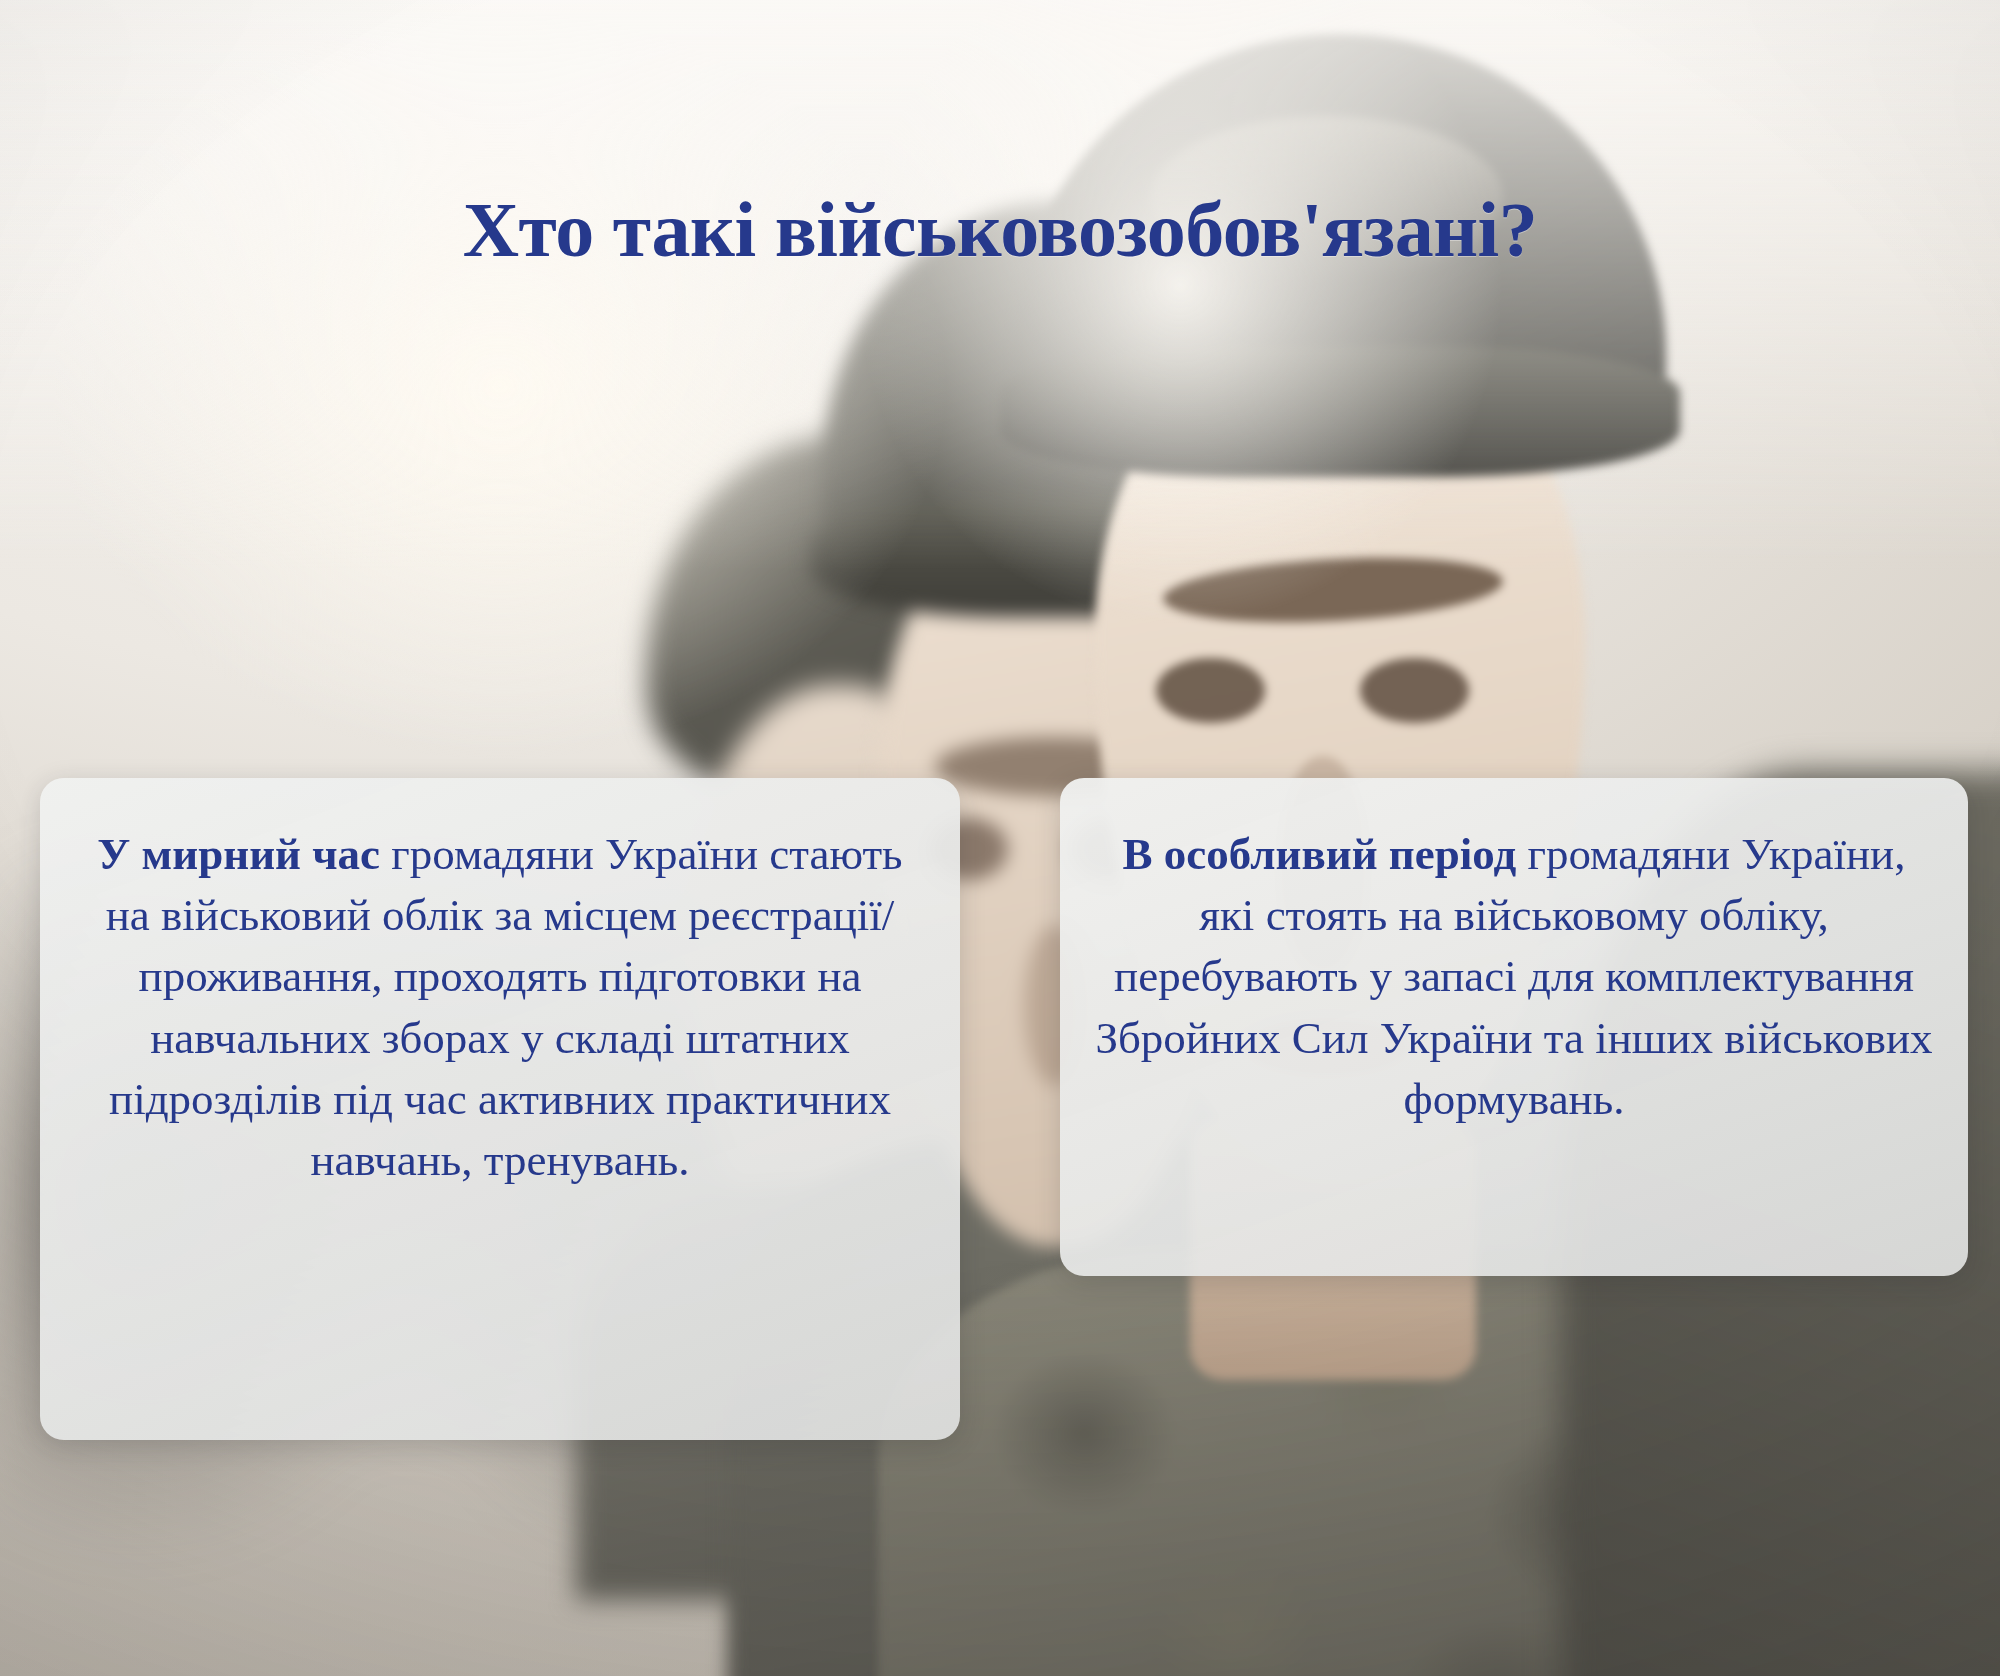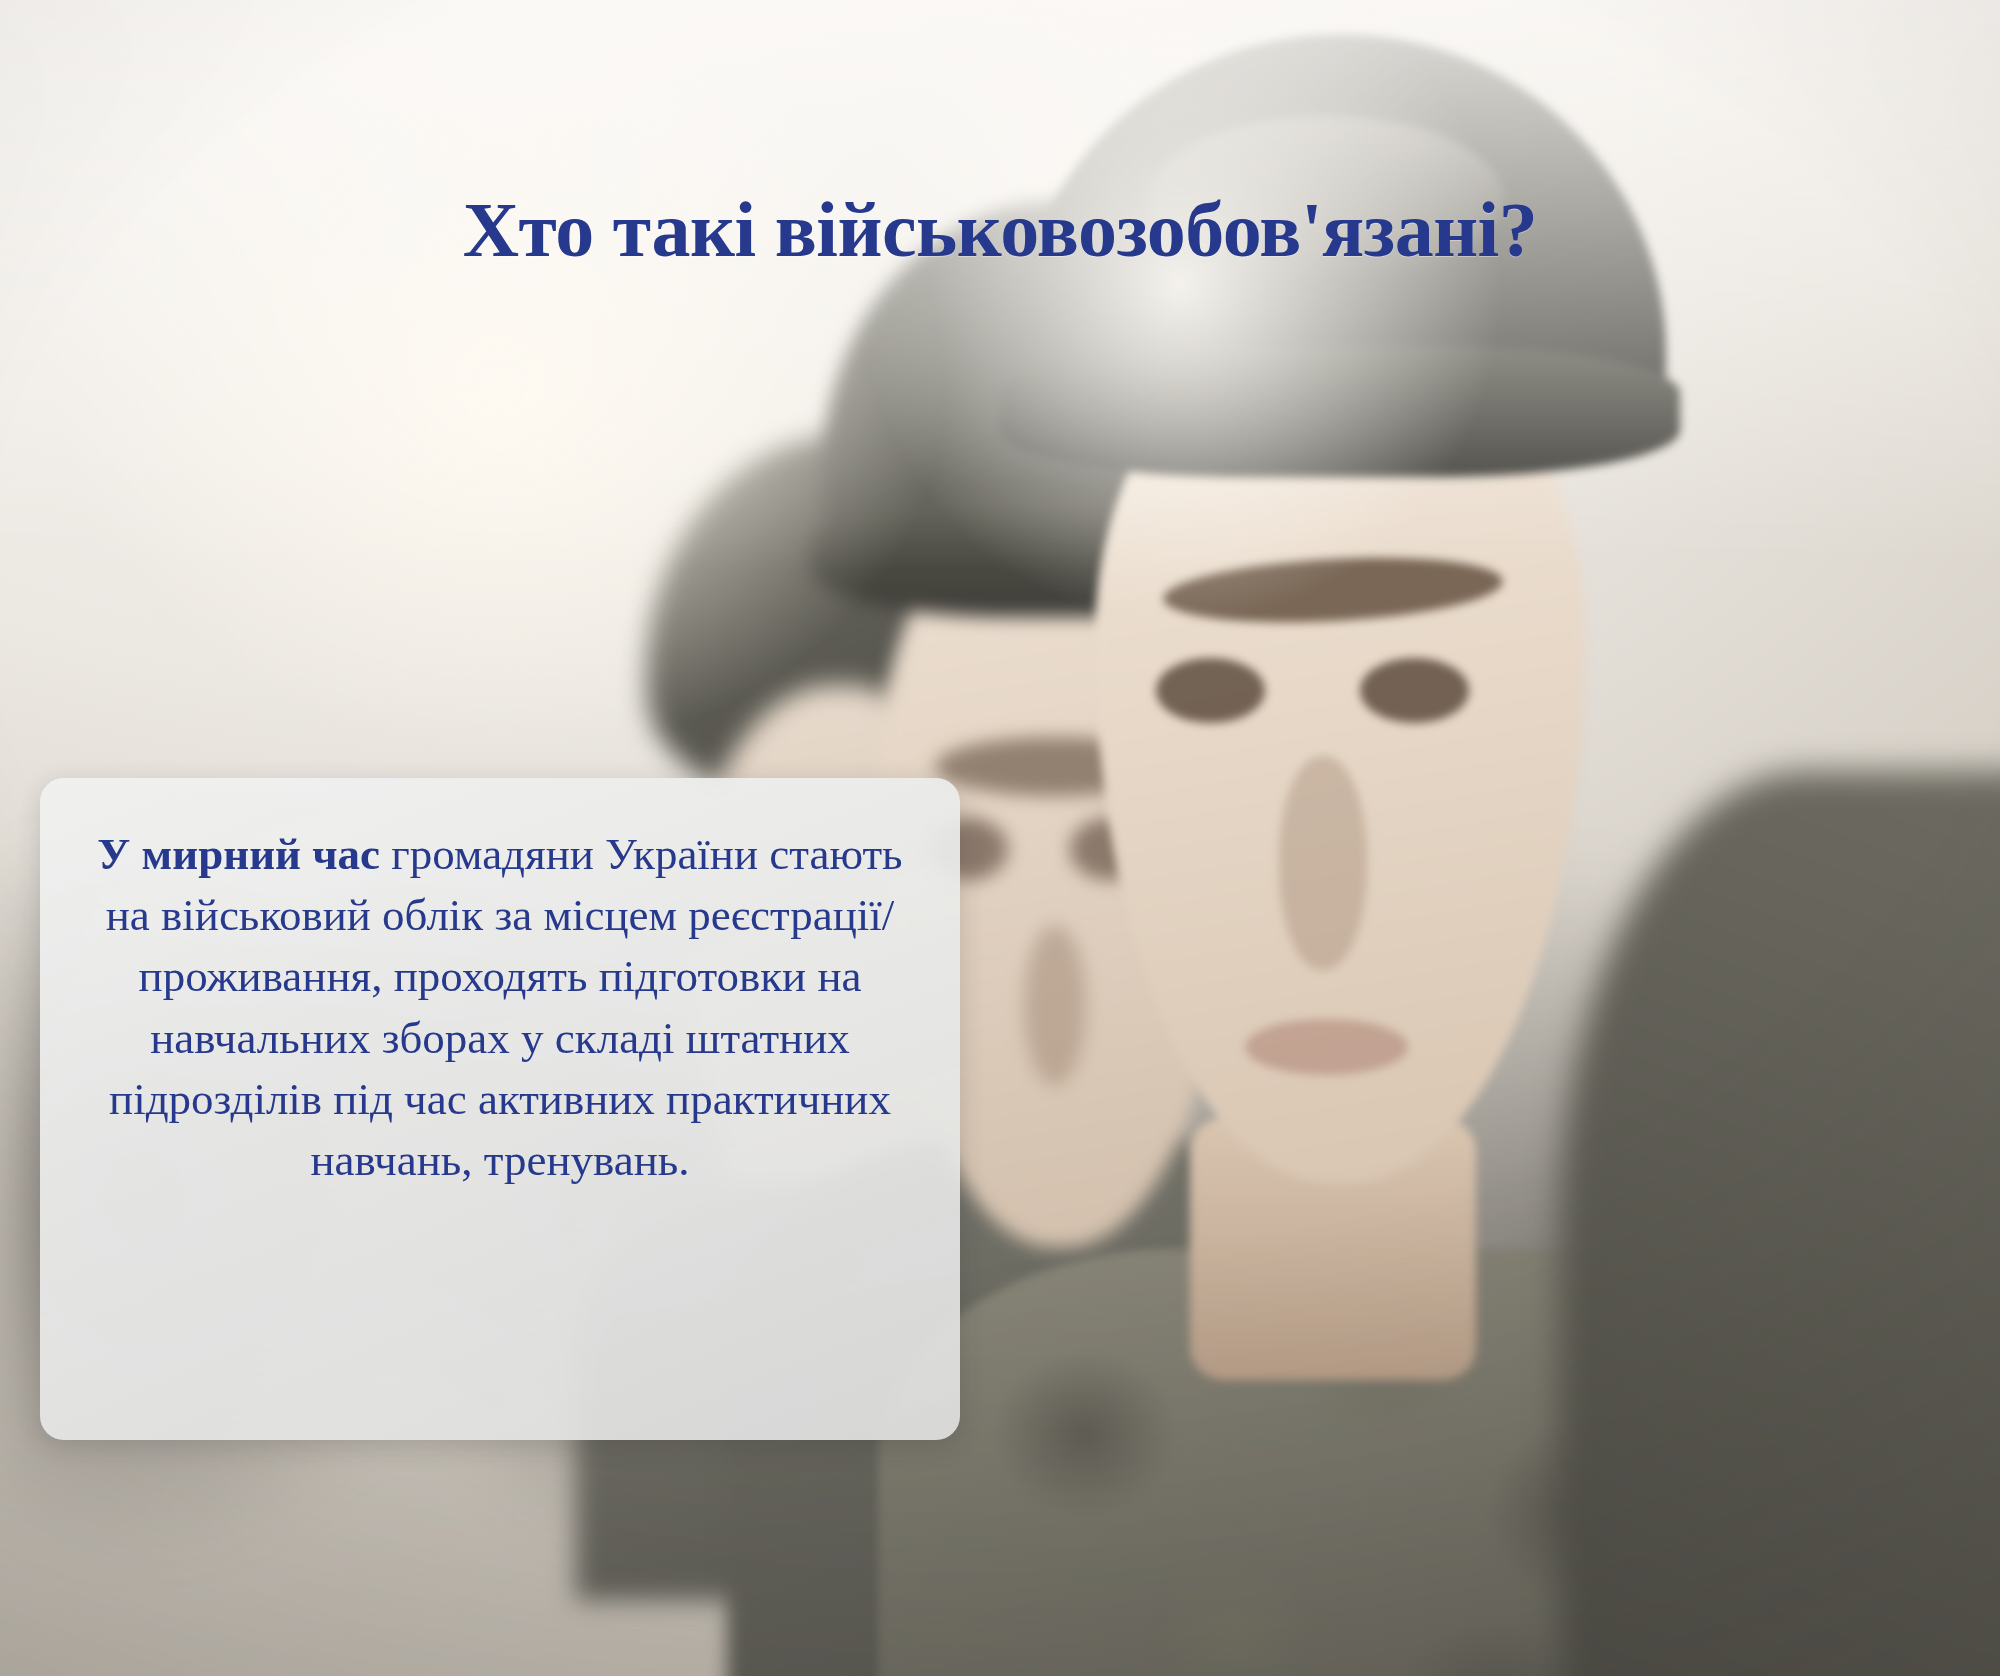--- a/index.html
+++ b/index.html
@@ -162,14 +162,17 @@
     <div class="toplight"></div>
     <div class="vignette"></div>
   </div>
 
   <h1 class="title">Хто такі військовозобов'язані?</h1>
 
   <div class="card card-left">
     <p><b>У мирний час</b><span> громадяни України стають на військовий облік за місцем реєстрації/ проживання, проходять підготовки на навчальних зборах у складі штатних підрозділів під час активних практичних навчань, тренувань.</span></p>
   </div>
 
+  <div class="card card-right">
+    <p><b>В  особливий період</b><span> громадяни України, які стоять на військовому обліку, перебувають у запасі для комплектування Збройних Сил України та інших військових формувань.</span></p>
+  </div>
 
 </div>
 
 </body></html>

